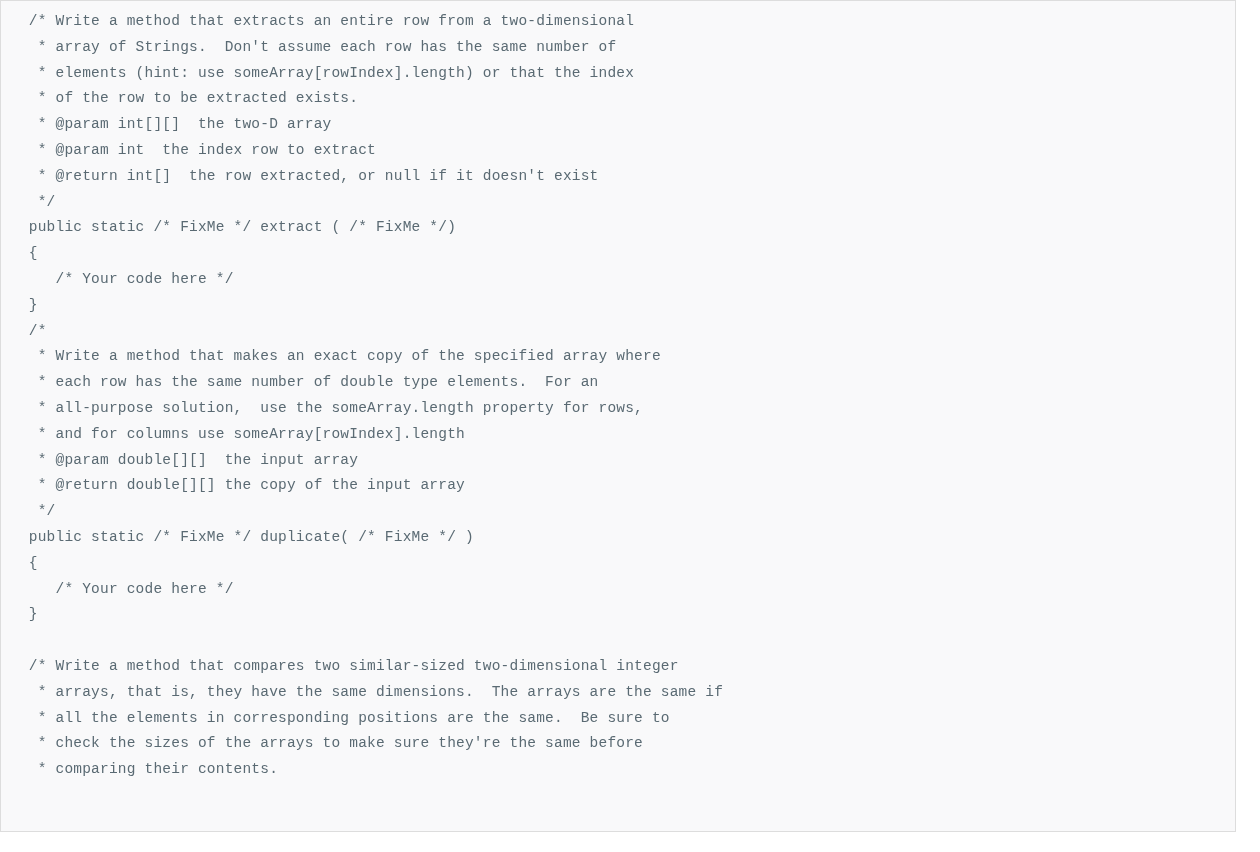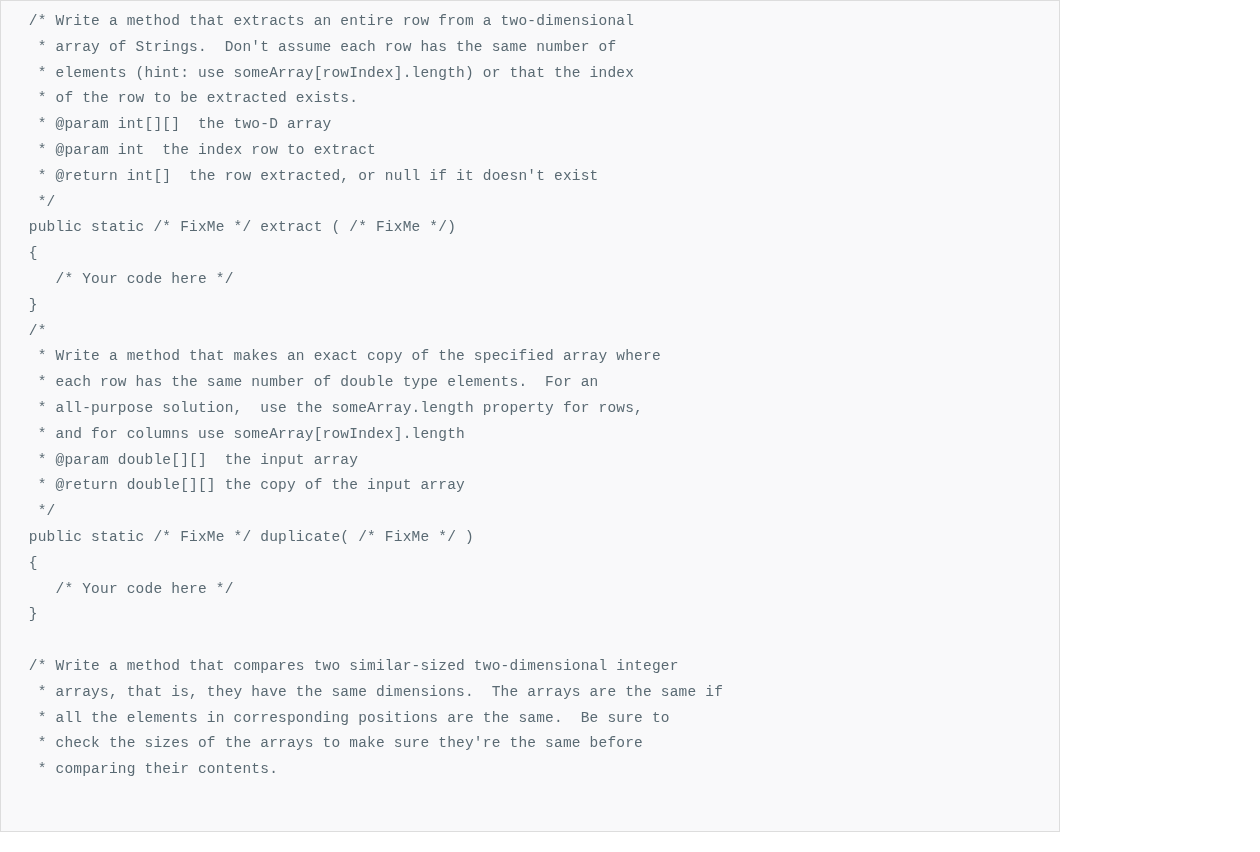--- a/index.html
+++ b/index.html
@@ -6,21 +6,21 @@
     margin: 0;
     padding: 0;
     background: #ffffff;
     font-family: Consolas, "Courier New", monospace;
   }
   .code-container {
     border: 1px solid #ddd;
     background: #f9f9fa;
     margin: 0;
     padding: 8px 10px;
-    width: 1060px;
+    width: 1236px;
     height: 832px;
     box-sizing: border-box;
     overflow: hidden;
   }
   pre {
     margin: 0;
     padding: 0;
     font-family: Consolas, "Courier New", monospace;
     font-size: 14.5px;
     line-height: 1.78;

